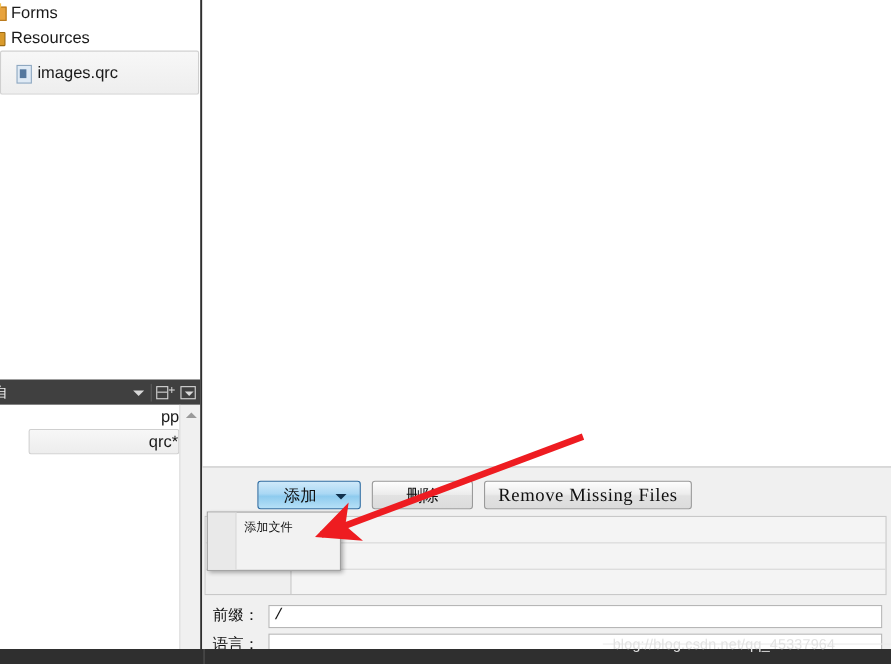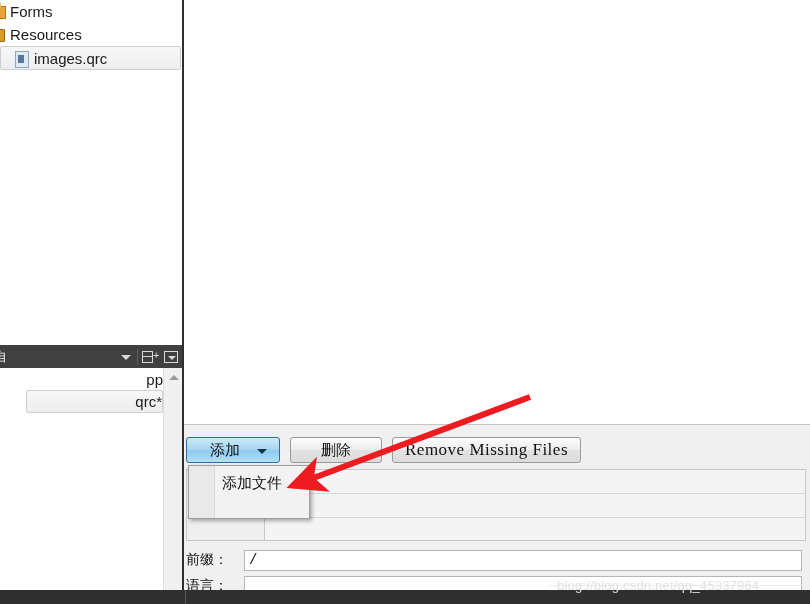--- a/index.html
+++ b/index.html
@@ -43,21 +43,21 @@
     border: 1px solid #9b6a12; border-radius: 1px;
   }
   .ico-res::after {
     content: ""; position: absolute; left: 4px; top: 4px;
     width: 3px; height: 4px; background: #6b4708;
   }
   .tree-row.child { padding-left: 13px; }
   .tree-row.selected {
     background: linear-gradient(to bottom,#f7f7f7 0%,#eeeeee 100%);
     border: 1px solid #cfcfcf; border-radius: 2px;
-    height: 24px; margin-right: 0px; width: 181px;
+    height: 40px; margin-right: 0px; width: 181px;
   }
   .qrc-ico {
     width: 15px; height: 15px; position: relative; flex: 0 0 15px; margin-right: 5px;
   }
   .qrc-ico::before {
     content: ""; position: absolute; left: 1px; top: 0px;
     width: 12px; height: 15px;
     background: #dfeaf5; border: 1px solid #8fa8c0;
   }
   .qrc-ico::after {
@@ -137,21 +137,21 @@
   }
   .qbtn {
     height: 26px; border: 1px solid #9a9a9a; border-radius: 3px;
     background: linear-gradient(to bottom,#fdfdfd 0%,#ececec 48%,#e2e2e2 52%,#dcdcdc 100%);
     font-size: 15px; color: #111; display: flex; align-items: center;
     justify-content: center; padding: 0 12px; white-space: nowrap;
   }
   .qbtn.primary {
     border: 1px solid #2b6ca3;
     background: linear-gradient(to bottom,#cfe9fa 0%,#aad8f4 45%,#8ecbee 55%,#b6e0f7 100%);
-    width: 94px; padding: 0; position: relative; justify-content: flex-start;
+    width: 94px; padding: 0; position: relative; justify-content: flex-start; margin-left: 48px;
   }
   .qbtn.primary .lbl { width: 100%; text-align: center; padding-right: 16px; }
   .qbtn.primary .arw {
     position: absolute; right: 12px; top: 11px; width: 0; height: 0;
     border-left: 5px solid transparent; border-right: 5px solid transparent;
     border-top: 5px solid #10314d;
   }
   .qbtn.mono { font-family: Liberation Serif, serif; font-size: 17px; letter-spacing: .5px; }
   #btn-del { width: 92px; text-align: center; }
 
@@ -166,21 +166,21 @@
   }
   #file-list .rowline {
     position: absolute; left: 0; width: 100%; height: 1px; background: #d7d7d7;
   }
 
   
   .frm-row {
     position: absolute; left: 2px; height: 22px; display: flex; align-items: center;
   }
   .frm-lbl {
-    width: 58px; text-align: left; padding-right: 1px;
+    width: 58px; text-align: center; padding-right: 1px;
     font-size: 14px; color: #111; white-space: nowrap;
   }
   .frm-in {
     height: 21px; border: 1px solid #b6b6b6; background: #ffffff;
     font-size: 14px; color: #111; padding: 0 4px; display: flex; align-items: center;
     font-family: "Liberation Mono", monospace;
   }
   #in-prefix { width: 558px; }
   #in-lang { width: 558px; }
 
@@ -189,22 +189,22 @@
     position: absolute; left: 4px; top: 40px; width: 122px; height: 54px;
     background: #f2f2f2; border: 1px solid #9e9e9e;
     box-shadow: 2px 2px 4px rgba(0,0,0,.32);
     z-index: 30;
   }
   #add-menu .gutter {
     position: absolute; left: 0; top: 0; width: 26px; height: 100%;
     background: #e9e9e9; border-right: 1px solid #dadada;
   }
   .menu-item {
-    position: relative; height: 27px; display: flex; align-items: flex-end;
-    padding-left: 33px; font-size: 15px; color: #111; white-space: nowrap;
+    position: relative; height: 27px; display: flex; align-items: center;
+    padding-left: 33px; font-size: 11px; color: #111; white-space: nowrap;
   }
 
   
   #arrow-anno {
     position: absolute; left: 230px; top: 380px; width: 320px; height: 130px;
     pointer-events: none; z-index: 60;
   }
 
   
   #watermark {

